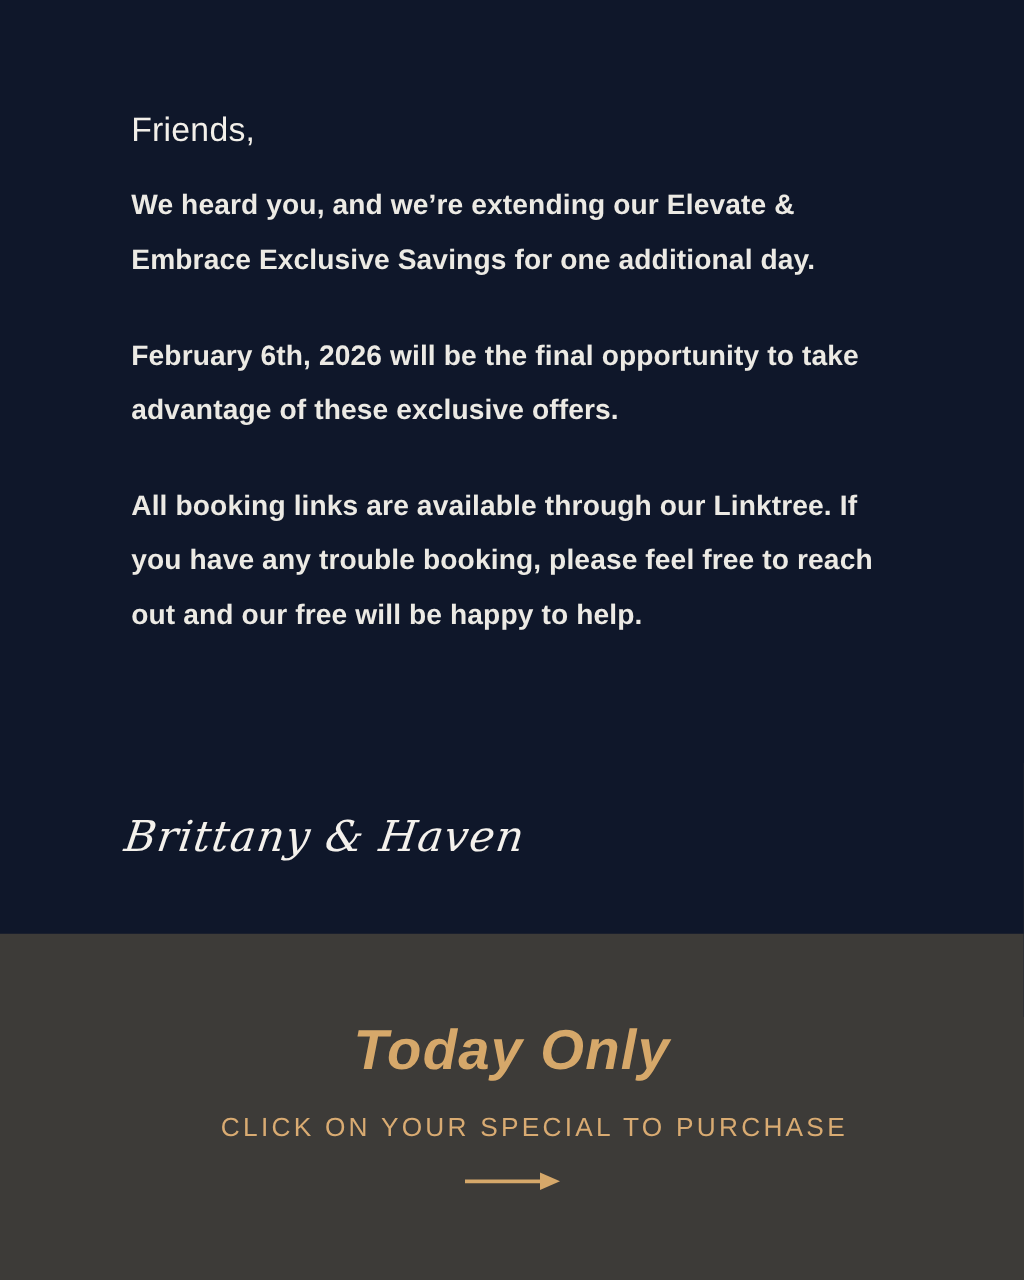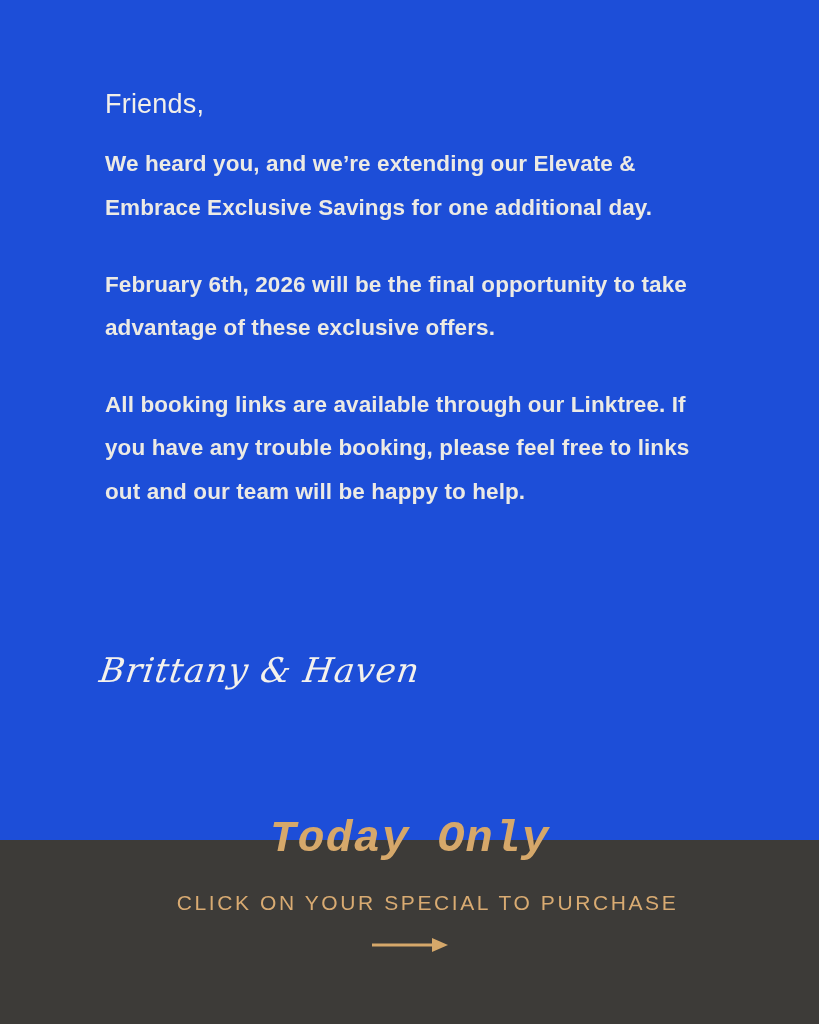--- a/index.html
+++ b/index.html
@@ -9,22 +9,22 @@
   body {
     width: 819px;
     height: 1024px;
     background: #3d3b38;
     font-family: "Liberation Sans", sans-serif;
     overflow: hidden;
   }
   .page {
     position: relative;
     width: 819px;
-    height: 840px;
-    background: #1d4ed8;
+    height: 747px;
+    background: #0f172a;
     box-sizing: border-box;
   }
   .letter {
     position: absolute;
     left: 105px;
     top: 88px;
     width: 610px;
   }
   .greeting {
     color: #f2efe9;
@@ -62,21 +62,21 @@
     transform: skewX(-8deg);
   }
   .promo {
     position: absolute;
     left: 0;
     top: 815px;
     width: 819px;
     text-align: center;
   }
   .promo-title {
-    font-family: Liberation Mono, monospace;
+    font-family: Liberation Sans, sans-serif;
     font-style: italic;
     font-weight: 700;
     font-size: 45px;
     color: #d6a86a;
     letter-spacing: 1px;
     margin: 0 0 26px 0;
     line-height: 1.1;
   }
   .promo-sub {
     font-family: "Liberation Sans", sans-serif;
@@ -99,21 +99,21 @@
 </style>
 </head>
 <body>
 
 <div class="page">
 
   <div class="letter">
     <h1 class="greeting">Friends,</h1>
     <p class="para">We heard you, and we’re extending our Elevate &amp; Embrace Exclusive Savings for one additional day.</p>
     <p class="para">February 6th, 2026 will be the final opportunity to take advantage of these exclusive offers.</p>
-    <p class="para">All booking links are available through our Linktree. If you have any trouble booking, please feel free to links out and our team will be happy to help.</p>
+    <p class="para">All booking links are available through our Linktree. If you have any trouble booking, please feel free to reach out and our free will be happy to help.</p>
   </div>
 
   <div class="signature">
     <div class="signature-text">Brittany &amp; Haven</div>
   </div>
 
   <div class="promo">
     <div class="promo-title">Today Only</div>
     <div class="promo-sub">CLICK ON YOUR SPECIAL TO PURCHASE</div>
     <div class="arrow-wrap">

